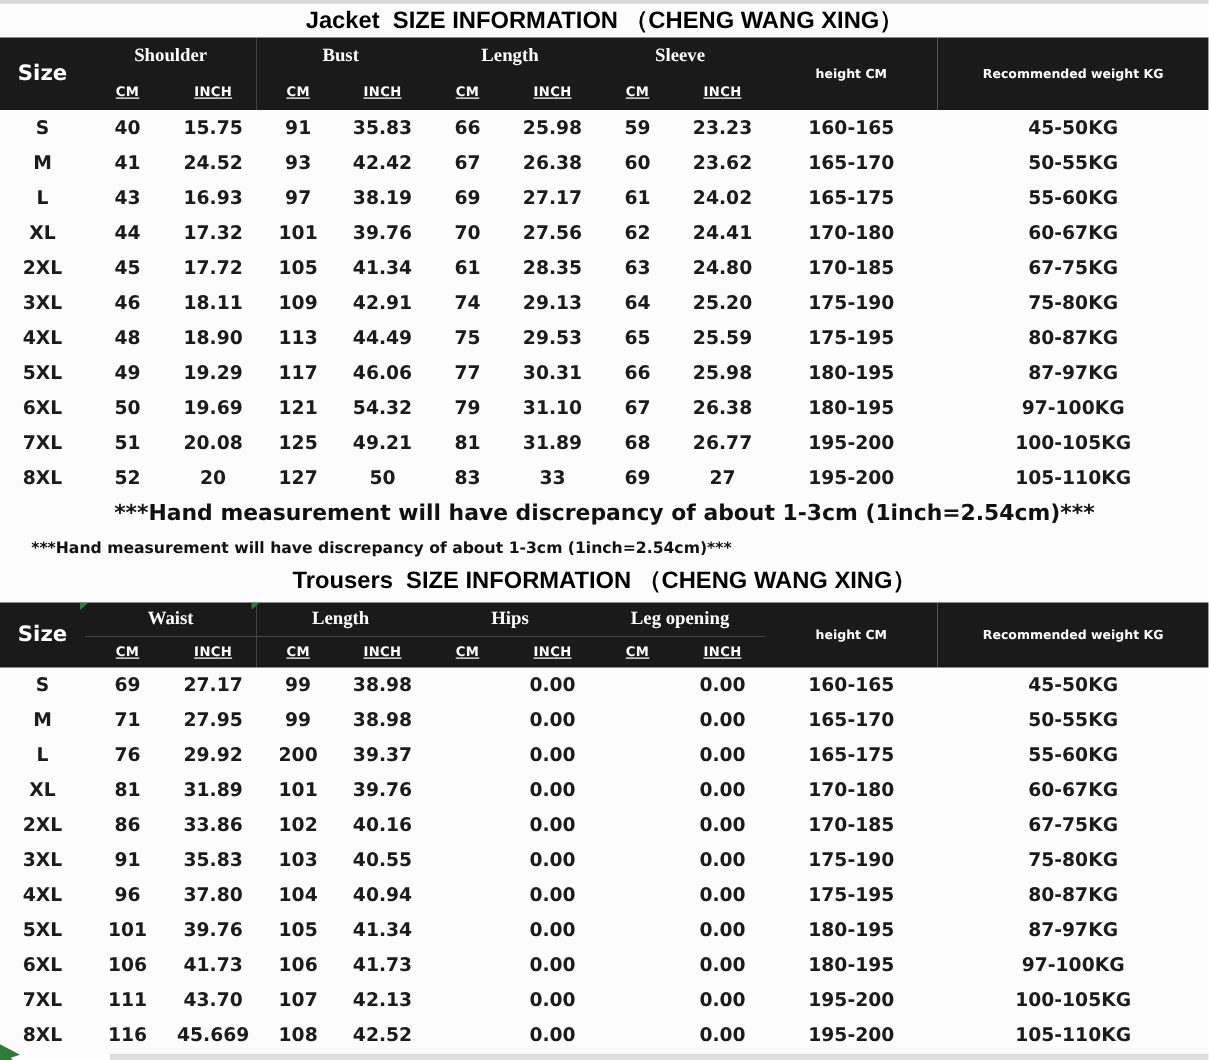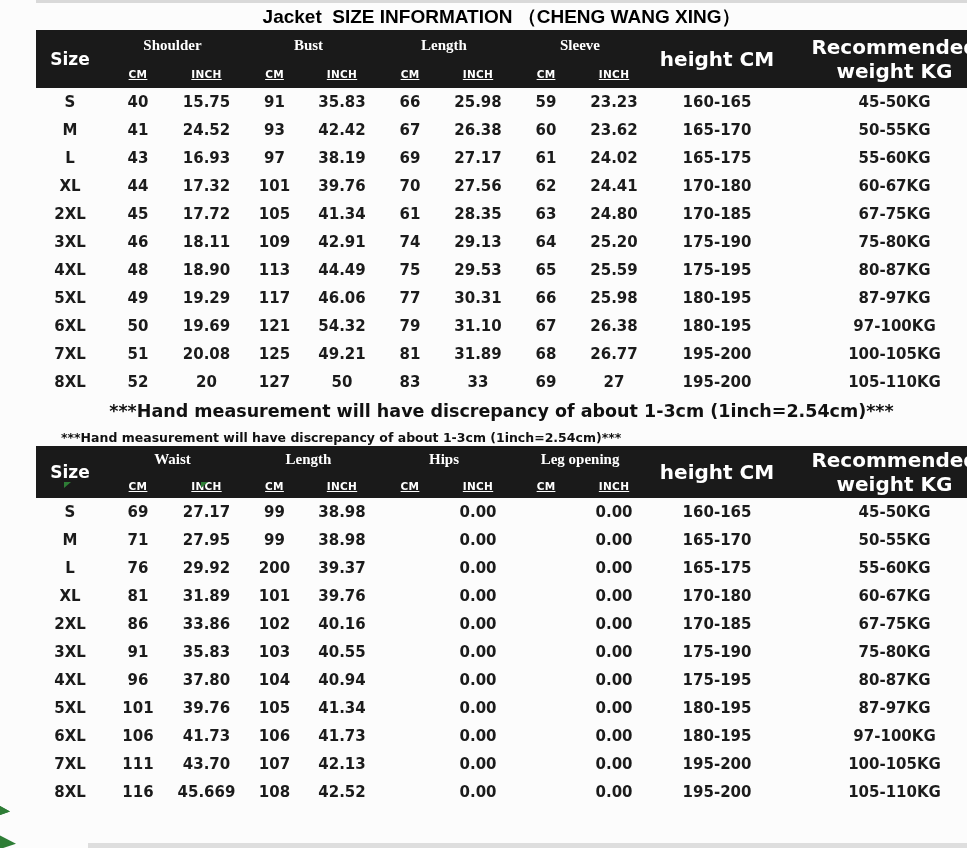--- a/index.html
+++ b/index.html
@@ -4,21 +4,20 @@
 <style>
   * { box-sizing: border-box; margin: 0; padding: 0; }
   html, body { background: #ffffff; }
   body { font-family: "DejaVu Sans", sans-serif; }
   .page {
     position: relative;
     width: 967px;
     height: 848px;
     background: #fcfcfc;
     overflow: hidden;
-    padding-left: 36px;
   }
   .top-strip {
     width: 100%;
     height: 3px;
     background: #d9d9d9;
   }
   .chart-title {
     height: 27px;
     line-height: 27px;
     text-align: center;
@@ -45,21 +44,21 @@
   }
   table.size-table th {
     font-weight: 700;
     text-align: center;
     padding: 0;
     vertical-align: middle;
   }
   .th-size { font-size: 17px; margin-top: 48px; }
   .th-group { font-size: 15px; font-family: Liberation Serif, serif; }
   .th-unit { font-size: 10.5px; letter-spacing: 0.3px; }
-  .th-tall { font-size: 20px; }
+  .th-tall { font-size: 10px; }
   .row-group th { height: 30px; }
   .row-unit th { height: 28px; text-decoration: underline; }
   .trousers .row-group th { height: 27px; }
   .trousers .row-unit th { height: 25px; }
   table.size-table tbody td {
     height: 28px;
     line-height: 28px;
     text-align: center;
     font-size: 15px;
     font-weight: 700;
@@ -291,20 +290,21 @@
           <td>27</td>
           <td>195-200</td>
           <td>105-110KG</td>
         </tr>
       </tbody>
   </table>
 
   <div class="note-primary">***Hand measurement will have discrepancy of about 1-3cm (1inch=2.54cm)***</div>
   <div class="note-secondary">***Hand measurement will have discrepancy of about 1-3cm (1inch=2.54cm)***</div>
 
+  <div class="chart-title trousers-title">Trousers  SIZE INFORMATION （CHENG WANG XING）</div>
 
   <table class="size-table trousers">
     <colgroup>
       <col style="width:68px">
         <col style="width:68px">
         <col style="width:69px">
       <col style="width:67px">
         <col style="width:68px">
         <col style="width:68px">
       <col style="width:68px">

